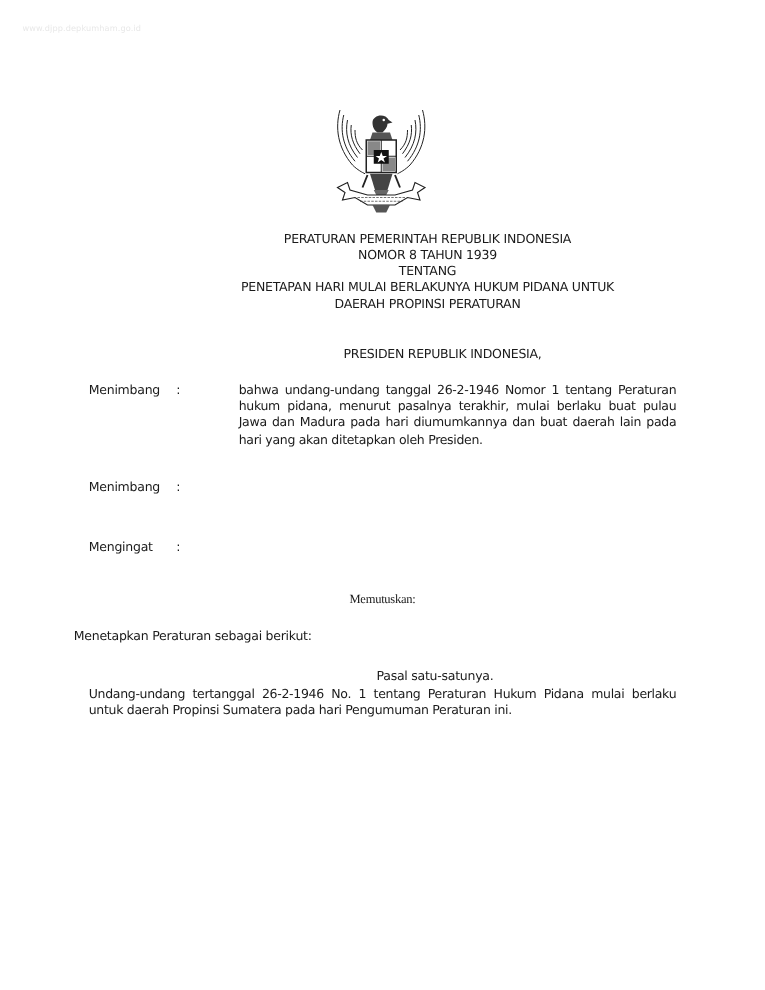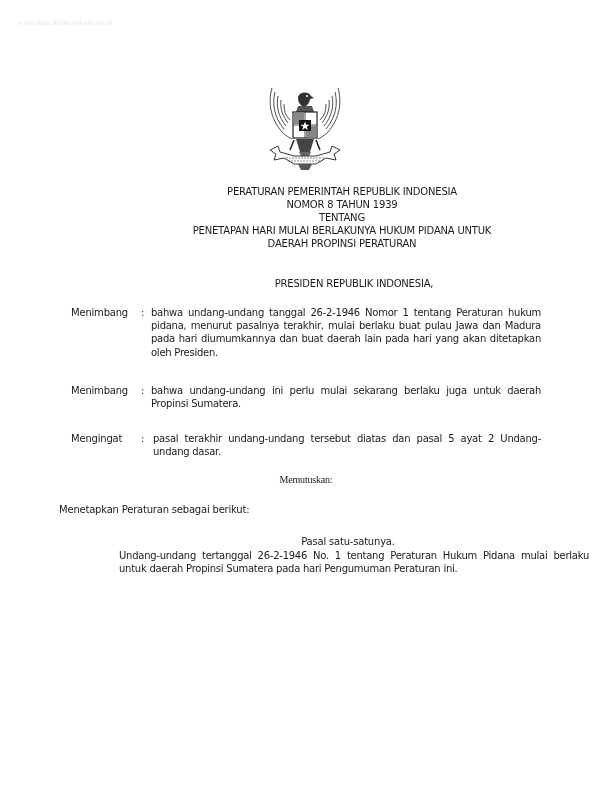--- a/index.html
+++ b/index.html
@@ -67,20 +67,21 @@
       letter-spacing: -0.2px;
     }
     .clause .colon {
       width: 10px;
       flex: 0 0 10px;
     }
     .clause .text {
       flex: 1;
       text-align: justify;
       letter-spacing: -0.25px;
+      margin-left: 40px;
     }
     .clause-1 { top: 306px; }
     .clause-2 { top: 384px; }
     .clause-3 { top: 432px; }
     .clause-3 .text { padding-left: 2px; }
     .decide {
       position: absolute;
       left: 0;
       width: 612px;
       top: 474px;
@@ -109,21 +110,20 @@
     .article-body {
       position: absolute;
       left: 71px;
       width: 470px;
       top: 549px;
       line-height: 13.2px;
       font-size: 10px;
       text-align: justify;
       text-align-last: left;
       letter-spacing: -0.25px;
-      margin-left: 48px;
     }
   </style>
 </head>
 <body>
 
 <div class="watermark">www.djpp.depkumham.go.id</div>
 
 <div class="emblem">
   <svg width="82" height="88" viewBox="0 0 82 88" xmlns="http://www.w3.org/2000/svg">
     <g fill="none" stroke="#222" stroke-width="0.8">
@@ -180,27 +180,25 @@
 
 <div class="clause clause-1">
   <span class="label">Menimbang</span>
   <span class="colon">:</span>
   <span class="text">bahwa undang-undang tanggal 26-2-1946 Nomor 1 tentang Peraturan hukum pidana, menurut pasalnya terakhir, mulai berlaku buat pulau Jawa dan Madura pada hari diumumkannya dan buat daerah lain pada hari yang akan ditetapkan oleh Presiden.</span>
 </div>
 
 <div class="clause clause-2">
   <span class="label">Menimbang</span>
   <span class="colon">:</span>
-  <span class="text">bahwa undang-undang ini perlu mulai sekarang berlaku juga untuk daerah Propinsi Sumatera.</span>
 </div>
 
 <div class="clause clause-3">
   <span class="label">Mengingat</span>
   <span class="colon">:</span>
-  <span class="text">pasal terakhir undang-undang tersebut diatas dan pasal 5 ayat 2 Undang-undang dasar.</span>
 </div>
 
 <div class="decide">Memutuskan:</div>
 
 <div class="establish">Menetapkan Peraturan sebagai berikut:</div>
 
 <div class="article-title">Pasal satu-satunya.</div>
 
 <div class="article-body">Undang-undang tertanggal 26-2-1946 No. 1 tentang Peraturan Hukum Pidana mulai berlaku untuk daerah Propinsi Sumatera pada hari Pengumuman Peraturan ini.</div>
 

